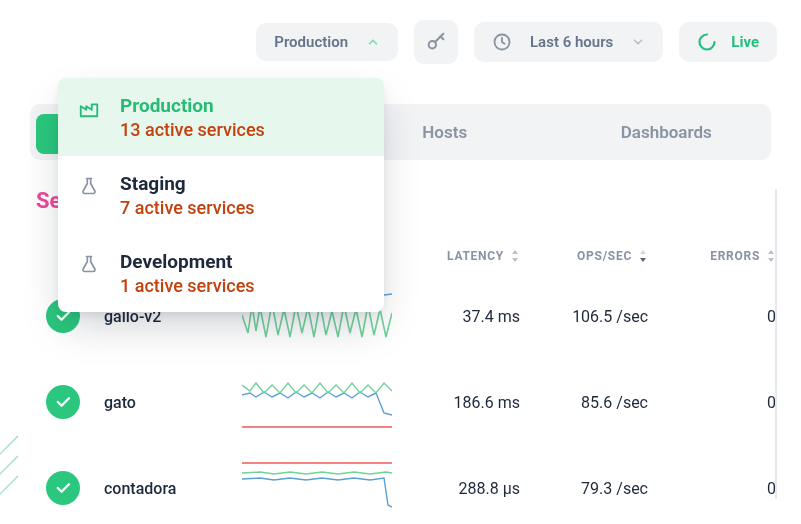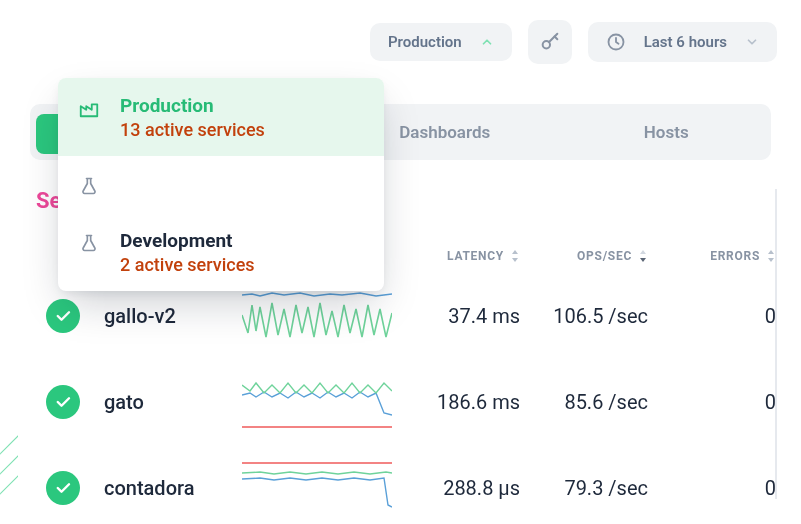--- a/index.html
+++ b/index.html
@@ -101,21 +101,21 @@
     font-size:12px;
     font-weight:700;
     letter-spacing:0.06em;
     color:#8893a3;
     text-transform:uppercase;
     padding-top: 18px;
     padding-bottom: 10px;
   }
   .th { display:inline-flex; align-items:center; gap:6px; justify-content:flex-end; }
   .th .sort { display:inline-flex; }
-  .trow { font-size:20px; color:#1e293b; }
+  .trow { font-size:16px; color:#1e293b; }
   .trow .num { text-align:right; font-variant-numeric: tabular-nums; }
   .trow .name { font-weight:500; }
 
   .status {
     width:34px; height:34px; border-radius:50%;
     background:#2bc77e; display:flex; align-items:center; justify-content:center;
     margin-left:10px;
   }
 
   .spark {
@@ -202,30 +202,38 @@
           <path d="M12 7v5l3 2"></path>
       </svg>
     </span>
     <span>Last 6 hours</span>
     <span>
       <svg width="14" height="14" viewBox="0 0 24 24">
           <path fill="none" stroke="#b7c0cc" stroke-width="3" stroke-linecap="round" stroke-linejoin="round" d="M6 9l6 6 6-6"></path>
         </svg>
     </span>
   </div>
+  <div class="pill live-pill">
+    <span>
+      <svg width="20" height="20" viewBox="0 0 24 24" fill="none" stroke="#22c07d" stroke-width="2.6" stroke-linecap="round">
+        <path d="M12 3a9 9 0 1 0 9 9"></path>
+      </svg>
+    </span>
+    <span class="live-label">Live</span>
+  </div>
 </div>
 
 <div class="panel">
   <div class="scrolltrack"></div>
 
   <div class="tabrow">
     <div class="tab services-tab" style="visibility:hidden;"><span>Services</span></div>
     <div class="tab" style="flex:0 0 70px; text-align:left; padding-left:0;"><span>rts</span></div>
+    <div class="tab"><span>Hosts</span></div>
     <div class="tab"><span>Dashboards</span></div>
-    <div class="tab"><span>Hosts</span></div>
   </div>
 
   <div style="position:absolute; top:30px; left:18px; width:44px; height:40px; background:#2bc77e; border-radius:8px 0 0 8px;"></div>
 
   <h2 class="sec-title">Se</h2>
 
   <div class="table">
     <div class="thead">
       <span></span>
         <span></span>
@@ -327,25 +335,29 @@
       <span class="dd-title">Production</span>
       <span class="dd-sub">13 active services</span>
     </span>
   </div>
   <div class="dd-item">
     <span class="dd-icon">
       <svg width="20" height="22" viewBox="0 0 24 24" fill="none" stroke="#8893a3" stroke-width="2" stroke-linecap="round" stroke-linejoin="round">
         <path d="M9 3h6M10 3v6l-5 9a2 2 0 0 0 1.8 3h10.4a2 2 0 0 0 1.8-3l-5-9V3"></path>
       </svg>
     </span>
+    <span class="dd-text">
+      <span class="dd-title">Staging</span>
+      <span class="dd-sub">7 active services</span>
+    </span>
   </div>
   <div class="dd-item">
     <span class="dd-icon">
       <svg width="20" height="22" viewBox="0 0 24 24" fill="none" stroke="#8893a3" stroke-width="2" stroke-linecap="round" stroke-linejoin="round">
         <path d="M9 3h6M10 3v6l-5 9a2 2 0 0 0 1.8 3h10.4a2 2 0 0 0 1.8-3l-5-9V3"></path>
       </svg>
     </span>
     <span class="dd-text">
       <span class="dd-title">Development</span>
-      <span class="dd-sub">2 active services</span>
+      <span class="dd-sub">1 active services</span>
     </span>
   </div>
 </div>
 
 </body></html>

